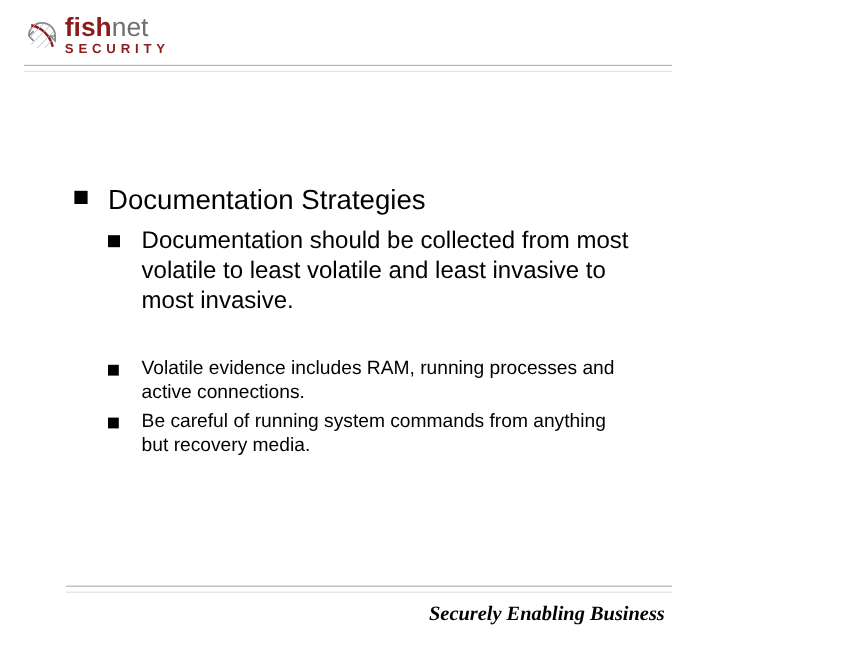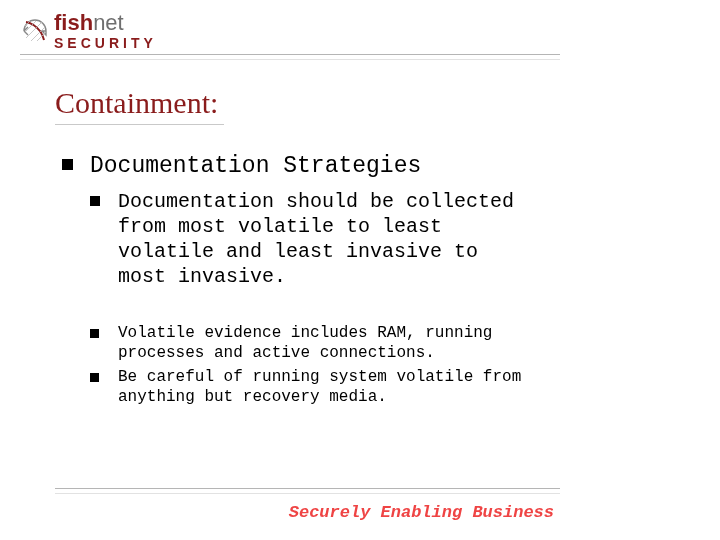--- a/index.html
+++ b/index.html
@@ -41,21 +41,21 @@
     font-size: 22px;
     font-weight: normal;
     letter-spacing: 0px;
     color: #6f6f6f;
   }
   .logo-text .brand .accent {
     color: #8a1c1c;
     font-weight: bold;
   }
   .logo-text .sub {
-    font-size: 14px;
+    font-size: 11px;
     letter-spacing: 4px;
     color: #8a1c1c;
     font-weight: bold;
     text-align: right;
     margin-top: 2px;
   }
 
   
   .top-rule {
     position: absolute;
@@ -81,21 +81,20 @@
   }
 
   
   .body {
     position: absolute;
     top: 152px;
     left: 62px;
     right: 55px;
     font-size: 23px;
     line-height: 1.25;
-    font-family: Liberation Mono, monospace;
   }
   ul {
     list-style: none;
     margin: 0;
     padding: 0;
   }
   .lvl1 > li {
     position: relative;
     padding-left: 28px;
     margin-bottom: 6px;
@@ -147,25 +146,25 @@
     left: 55px;
     right: 20px;
     height: 4px;
     border-top: 1px solid #b5b5b5;
     border-bottom: 1px solid #e2e2e2;
   }
   .tagline {
     position: absolute;
     bottom: 18px;
     right: 26px;
-    font-family: Liberation Mono, monospace;
+    font-family: Liberation Serif, serif;
     font-weight: bold;
     font-style: italic;
     font-size: 17px;
-    color: #ef4444;
+    color: #000000;
   }
 </style>
 </head>
 <body>
 
 <div class="slide">
 
   <div class="logo-block">
     <svg class="logo-mark" viewBox="0 0 30 30">
       <rect x="0" y="0" width="30" height="30" fill="none"></rect>
@@ -174,37 +173,36 @@
       <path d="M10 5 L5 10 M16 5 L5 16 M22 6 L6 22 M25 11 L11 25 M25 17 L17 25" stroke="#bbb" stroke-width="0.8"></path>
     </svg>
     <div class="logo-text">
       <span class="brand"><span class="accent">fish</span><span>net</span></span>
       <span class="sub">SECURITY</span>
     </div>
   </div>
 
   <div class="top-rule"></div>
 
-  <div class="title">Containment:</div>
 
   <div class="body">
     <ul class="lvl1">
       <li>
         <span>Documentation Strategies</span>
         <ul class="lvl2">
           <li>
             <span>Documentation should be collected from most volatile to least volatile and least invasive to most invasive.</span>
           </li>
         </ul>
         <ul class="lvl2 small">
           <li>
             <span>Volatile evidence includes RAM, running processes and active connections.</span>
           </li>
           <li>
-            <span>Be careful of running system volatile from anything but recovery media.</span>
+            <span>Be careful of running system commands from anything but recovery media.</span>
           </li>
         </ul>
       </li>
     </ul>
   </div>
 
   <div class="bottom-rule"></div>
   <div class="tagline">Securely Enabling Business</div>
 
 </div>

